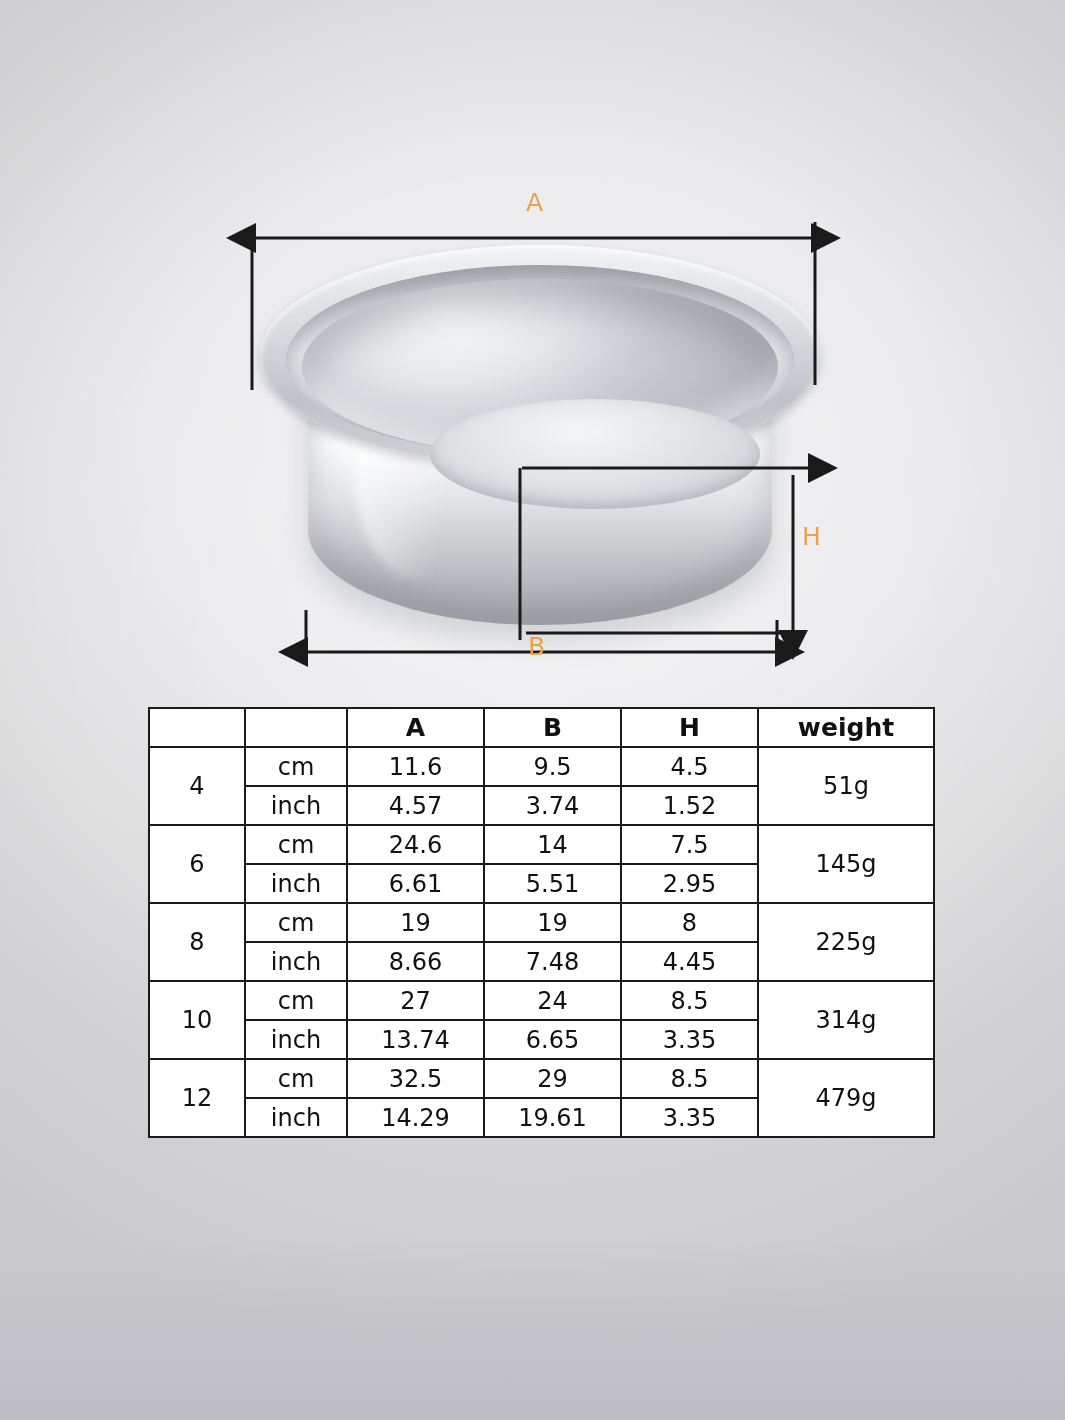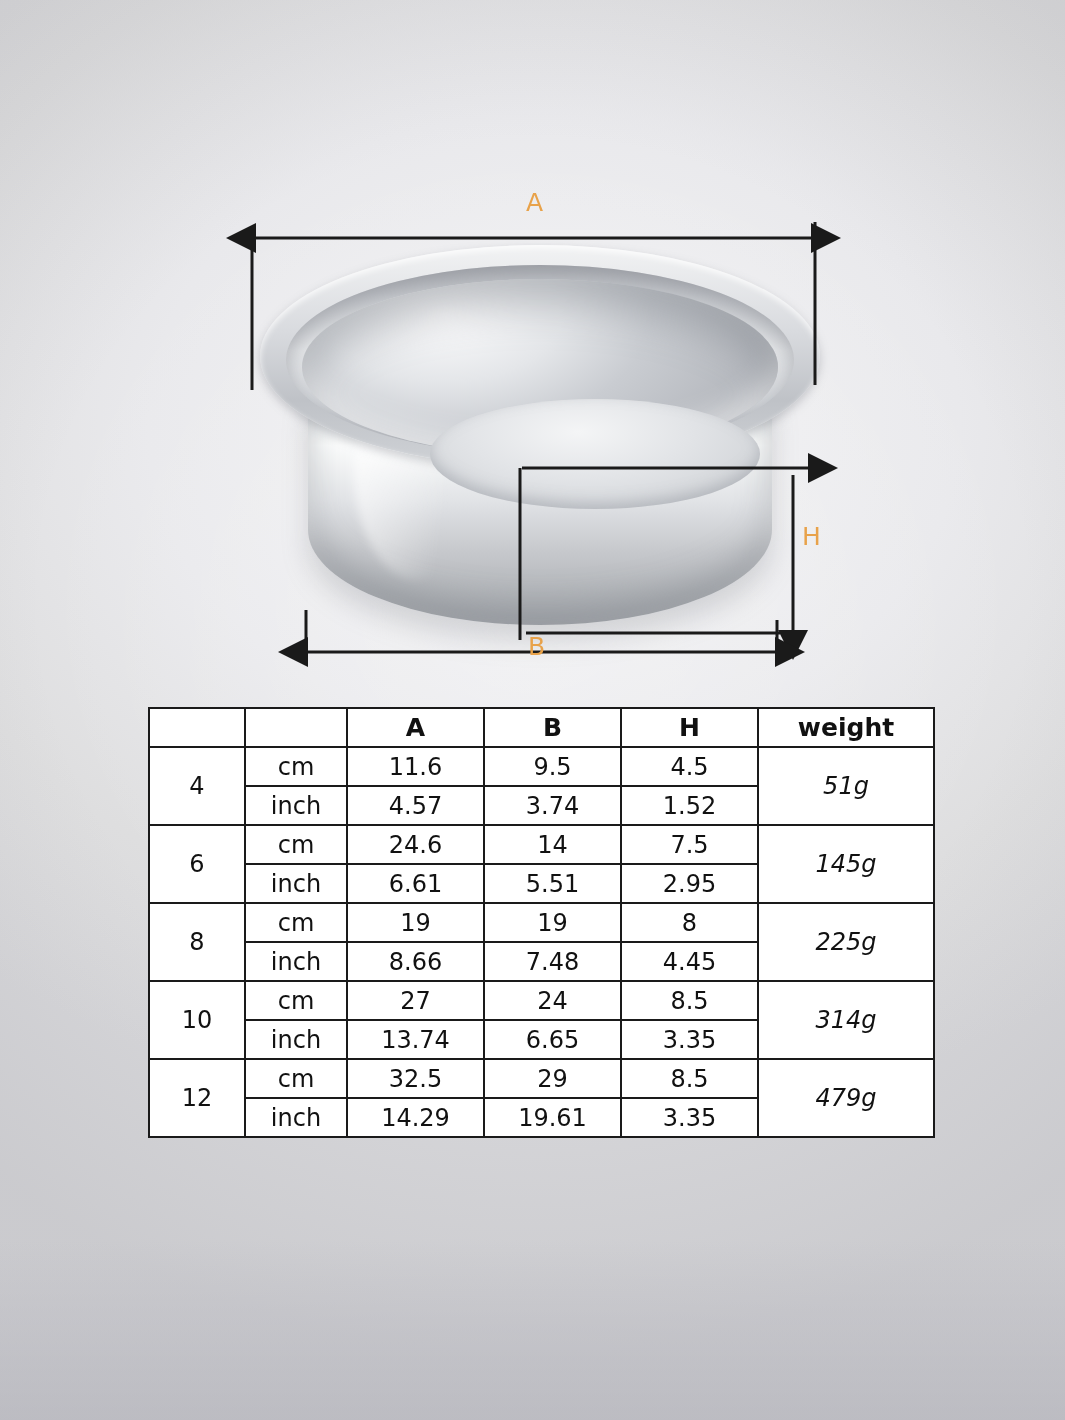--- a/index.html
+++ b/index.html
@@ -165,21 +165,21 @@
     font-weight: bold;
     font-size: 25px;
   }
   .col-size { width: 96px; }
   .col-unit { width: 102px; }
   .col-a { width: 137px; }
   .col-b { width: 137px; }
   .col-h { width: 137px; }
   .col-w { width: 176px; }
   .cell-size { font-size: 25px; }
-  .cell-weight { font-size: 25px; font-style: italic; }
+  .cell-weight { font-size: 25px; }
   .corner-blank { border-left: 2px solid #1a1a1a; }
 </style>
 </head>
 <body>
 
 <div class="page">
 
   <div class="vignette"></div>
   <div class="floor-shadow"></div>
 

